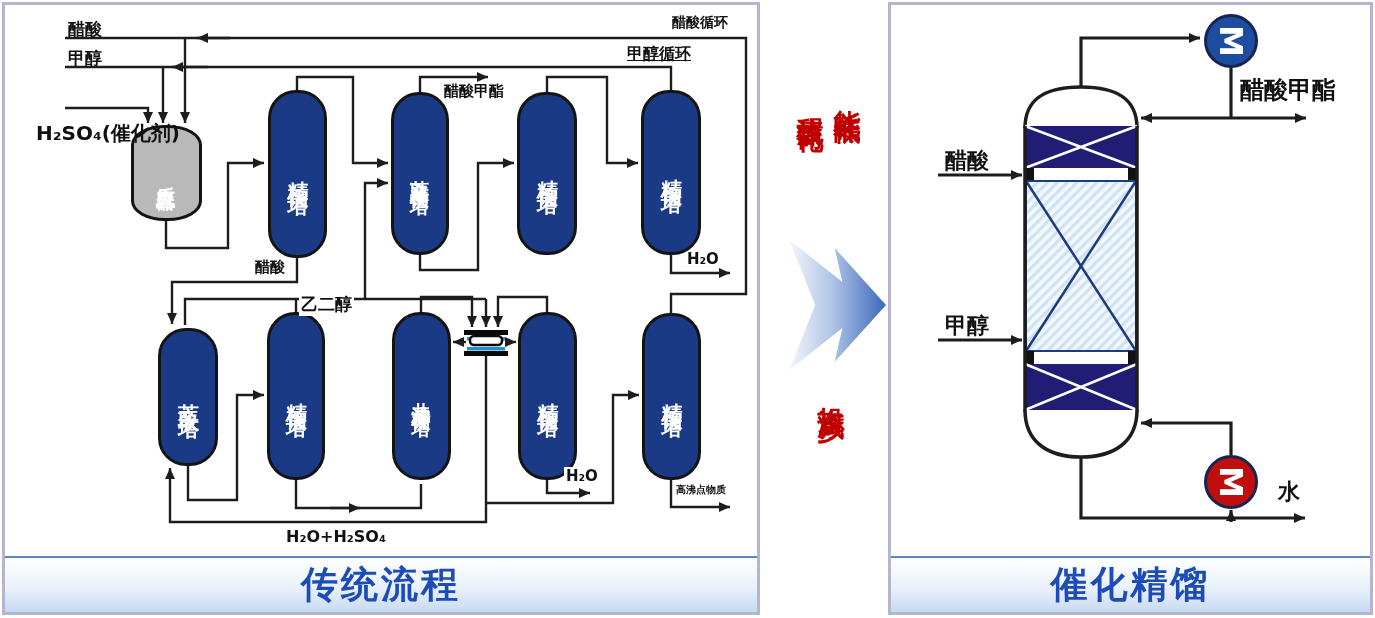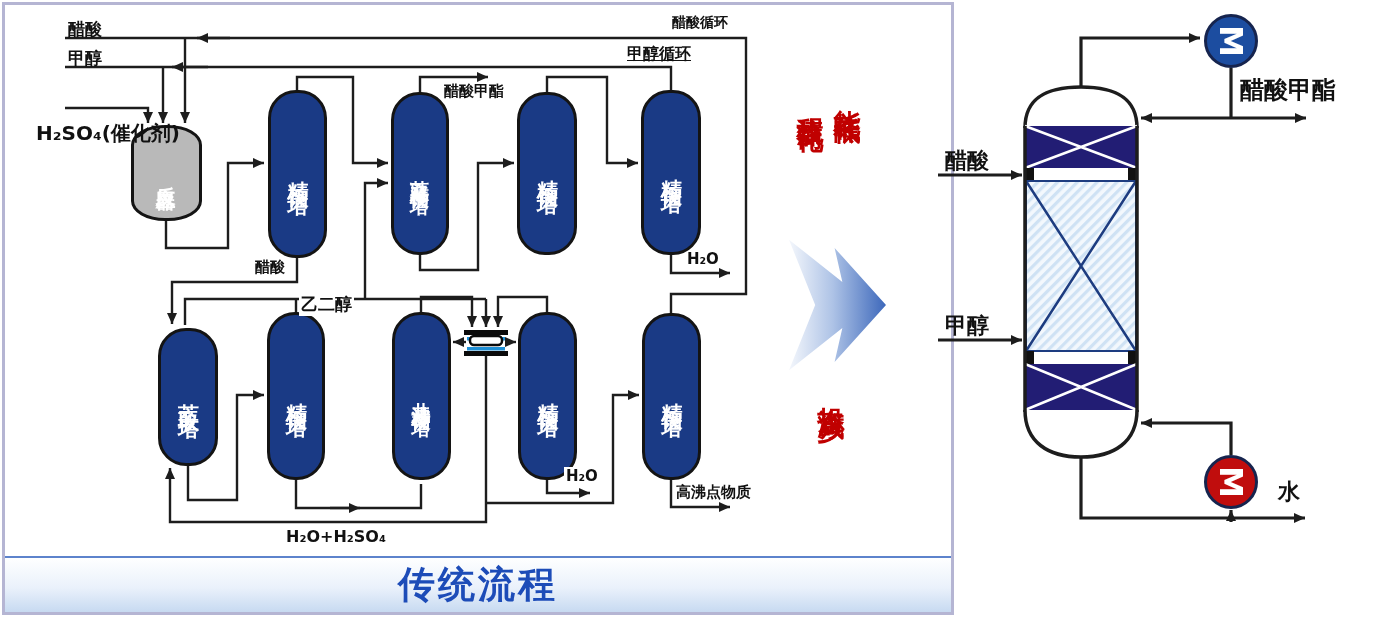--- a/index.html
+++ b/index.html
@@ -1,19 +1,19 @@
 <!DOCTYPE html>
 <html><head>
 <meta charset="utf-8">
 <style>
   html,body{margin:0;padding:0;background:#fff;}
   #canvas{position:relative;width:1375px;height:618px;background:#fff;overflow:hidden;
           font-family:"DejaVu Sans","Liberation Sans",sans-serif;}
   .panel{position:absolute;top:2px;height:613px;background:#fff;border:3px solid #b5b5d3;box-sizing:border-box;}
-  #panel-left{left:2px;width:952px;}
+  #panel-left{left:2px;width:758px;}
   #panel-right{left:888px;width:485px;}
   .banner{position:absolute;left:0;right:0;bottom:0;height:54px;border-top:2px solid #5d83cc;
           background:linear-gradient(180deg,#feffff 0%,#eaf1fb 55%,#c7daf1 100%);
           display:flex;align-items:center;justify-content:center;
           font-size:37px;font-weight:bold;color:#1d4cb8;letter-spacing:3px;}
   svg.pipes{position:absolute;left:0;top:0;z-index:1;}
   .tower{position:absolute;z-index:2;background:#1a3a85;border:3px solid #141414;border-radius:28px;
          display:flex;align-items:center;justify-content:center;box-sizing:border-box;}
   .tower span{writing-mode:vertical-rl;text-orientation:upright;color:#fff;font-weight:bold;
               font-size:21px;letter-spacing:7px;line-height:1;}
@@ -35,20 +35,23 @@
   #condenser{left:1204px;top:14px;background:#1c4da0;}
   #reboiler{left:1204px;top:455px;background:#c00d0d;}
 </style>
 </head>
 <body>
 
 <div id="canvas">
 
   <div class="panel" id="panel-left">
     <div class="banner">传统流程</div>
+  </div>
+  <div class="panel" id="panel-right">
+    <div class="banner">催化精馏</div>
   </div>
 
   <svg class="pipes" width="1375" height="618" viewBox="0 0 1375 618">
     <defs>
       <marker id="arr" markerUnits="userSpaceOnUse" markerWidth="14" markerHeight="12" refX="12" refY="6" orient="auto">
         <path d="M1,1 L12,6 L1,11 z" fill="#1d1d1d"></path>
       </marker>
       <pattern id="hatch" width="7" height="7" patternUnits="userSpaceOnUse" patternTransform="rotate(45)">
         <rect width="7" height="7" fill="#f3f8fd"></rect>
         <rect width="3.2" height="7" fill="#cfe2f4"></rect>
@@ -161,21 +164,21 @@
   <div class="lbl" style="left:68px;top:18px;font-size:17px;">醋酸</div>
   <div class="lbl" style="left:68px;top:47px;font-size:17px;">甲醇</div>
   <div class="lbl" style="left:36px;top:88px;font-size:20px;margin-top:32px;">H₂SO₄(催化剂)</div>
   <div class="lbl" style="left:672px;top:14px;font-size:14px;">醋酸循环</div>
   <div class="lbl" style="left:627px;top:44px;font-size:16px;text-decoration:underline;">甲醇循环</div>
   <div class="lbl" style="left:444px;top:82px;font-size:15px;">醋酸甲酯</div>
   <div class="lbl" style="left:687px;top:250px;font-size:15px;">H₂O</div>
   <div class="lbl" style="left:255px;top:258px;font-size:15px;">醋酸</div>
   <div class="lbl bg" style="left:299px;top:273px;font-size:17px;margin-top:20px;">乙二醇</div>
   <div class="lbl bg" style="left:564px;top:467px;font-size:15px;">H₂O</div>
-  <div class="lbl" style="left:676px;top:483px;font-size:15px;font-family:Liberation Serif, serif;">高沸点物质</div>
+  <div class="lbl" style="left:676px;top:483px;font-size:10px;font-family:Liberation Serif, serif;">高沸点物质</div>
   <div class="lbl" style="left:286px;top:527px;font-size:16px;">H₂O+H₂SO₄</div>
 
   <div id="big-arrow"></div>
   <div class="benefit" style="left:797px;top:95px;">流程简化</div>
   <div class="benefit" style="left:834px;top:88px;">能耗降低</div>
   <div class="benefit" style="left:818px;top:385px;">投资减少</div>
 
   <div class="pump" id="condenser">
     <span>M</span>
     </div>

